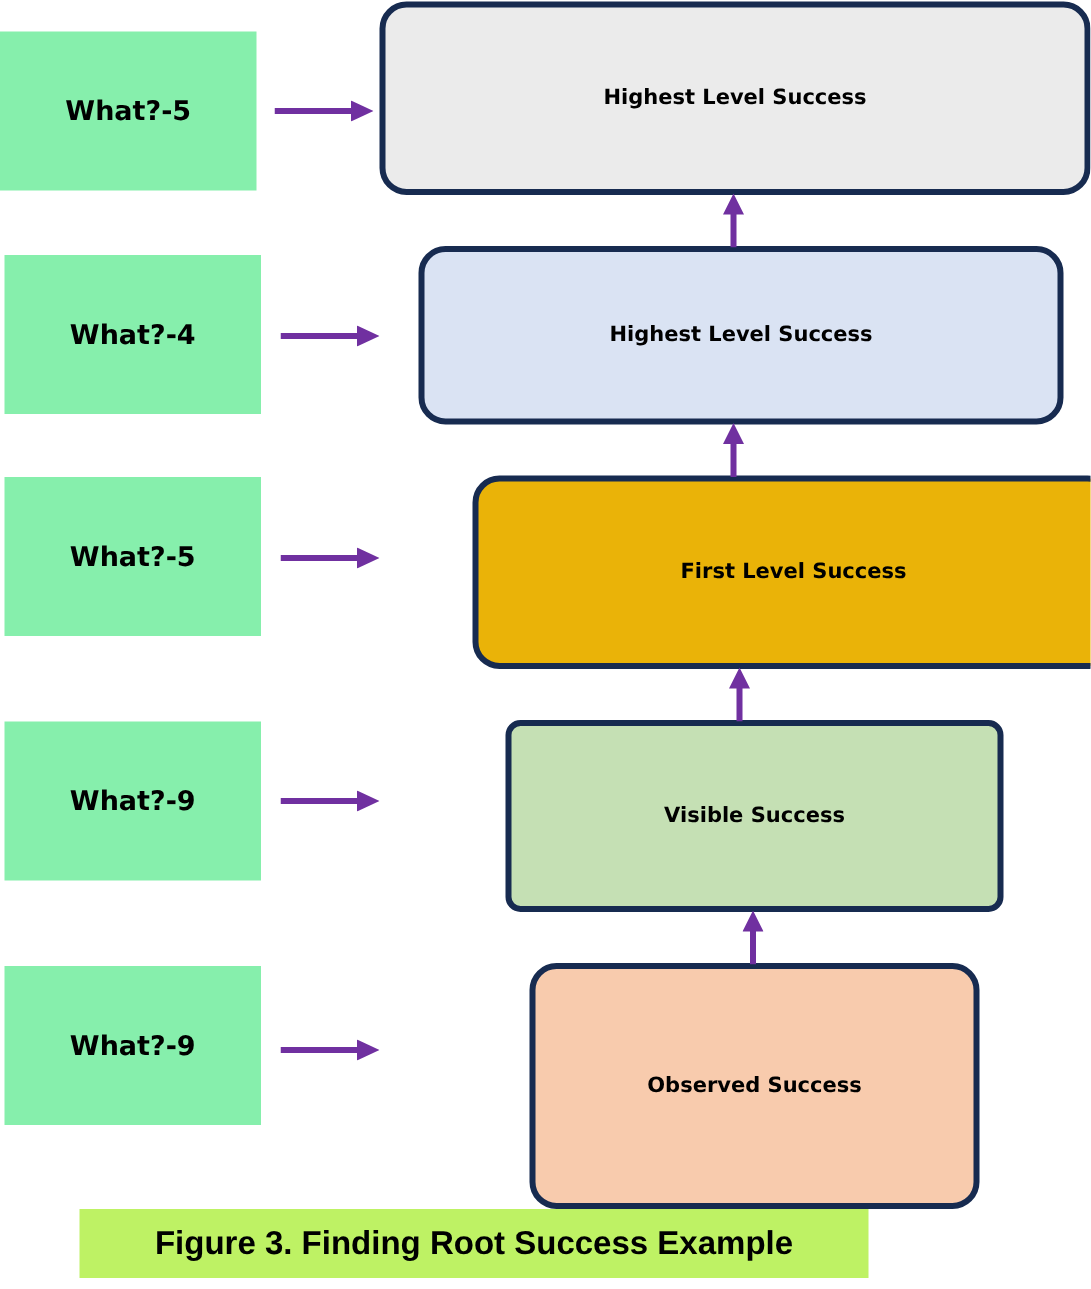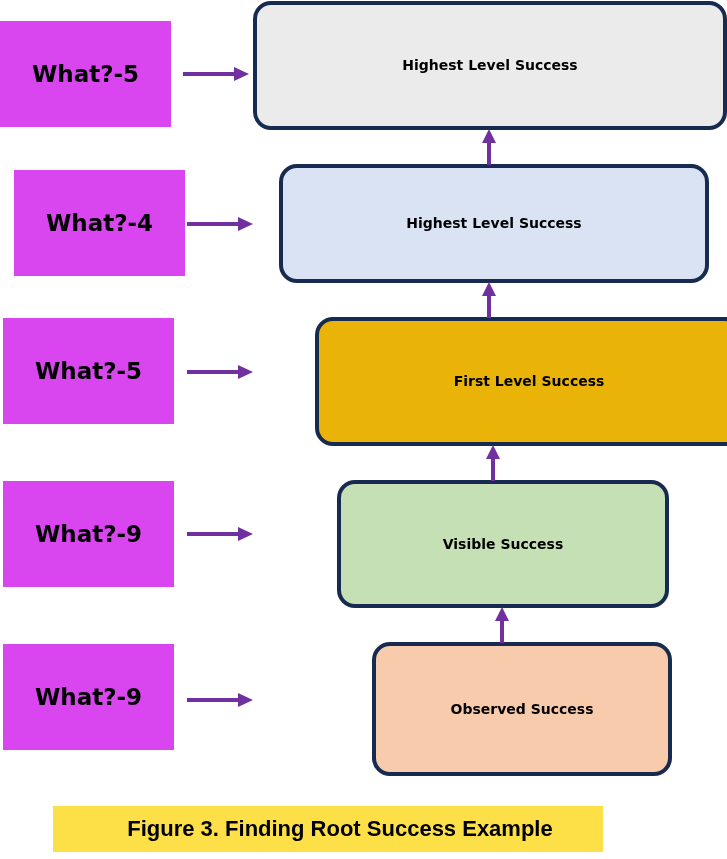--- a/index.html
+++ b/index.html
@@ -1,36 +1,36 @@
 <!DOCTYPE html>
 <html><head>
   <meta charset="utf-8">
   <style>
     html, body { margin: 0; padding: 0; background: #ffffff; }
     body { width: 727px; height: 859px; position: relative; overflow: hidden;
            font-family: "DejaVu Sans", sans-serif; }
-    .why { position: absolute; left: 0; width: 171px; height: 106px; background: #d946ef;
+    .why { position: absolute; left: 0; width: 171px; height: 106px; background: #86efac;
            display: flex; align-items: center; justify-content: center;
-           font-weight: bold; font-size: 23px; color: #000; }
+           font-weight: bold; font-size: 18px; color: #000; }
     .harrow { position: absolute; height: 14px; }
     .level { position: absolute; box-sizing: border-box; border: 4px solid #172B50; border-radius: 18px;
              display: flex; align-items: center; justify-content: center; text-align: center;
              font-weight: bold; font-size: 14px; color: #000; line-height: 35px; }
     .varrow { position: absolute; width: 14px; }
-    .caption { position: absolute; left: 53px; top: 806px; width: 526px; height: 46px; background: #fde047;
+    .caption { position: absolute; left: 53px; top: 806px; width: 526px; height: 46px; background: #bef264;
                display: flex; align-items: center; justify-content: center;
-               font-family: "Liberation Sans", sans-serif; font-weight: bold; font-size: 22px; color: #000; padding-left: 24px; }
+               font-family: "Liberation Sans", sans-serif; font-weight: bold; font-size: 22px; color: #000; }
   </style>
 </head>
 <body>
 
 <div class="why" style="top:21px;">
     <span>What?-5</span>
   </div>
-<div class="why" style="top:170px;left:14px;">
+<div class="why" style="top:170px;left:3px;">
     <span>What?-4</span>
   </div>
 <div class="why" style="top:318px;left:3px;">
     <span>What?-5</span>
   </div>
 <div class="why" style="top:481px;left:3px;">
     <span>What?-9</span>
   </div>
 <div class="why" style="top:644px;left:3px;">
     <span>What?-9</span>
@@ -61,24 +61,24 @@
   <div>
     <div>Highest Level Success</div>
   </div>
 </div>
 <div class="level" style="left:279px;top:164px;width:430px;height:119px;background:#DAE3F3;">
     <span>Highest Level Success</span>
   </div>
 <div class="level" style="left:315px;top:317px;width:428px;height:129px;background:#eab308;">
     <span>First Level Success</span>
   </div>
-<div class="level" style="left:337px;top:480px;width:332px;height:128px;background:#C5E0B4;">
+<div class="level" style="left:337px;top:480px;width:332px;height:128px;background:#C5E0B4;border-radius:10px;">
     <span>Visible Success</span>
   </div>
-<div class="level" style="left:372px;top:642px;width:300px;height:134px;background:#F8CBAD;">
+<div class="level" style="left:353px;top:642px;width:300px;height:164px;background:#F8CBAD;">
     <span>Observed Success</span>
   </div>
 
 <svg class="varrow" style="left:482px;top:129px;height:36px;" viewBox="0 0 14 36">
     <polygon points="0,14 7,0 14,14" fill="#7030A0"></polygon>
     <rect x="5" y="13" width="4" height="23" fill="#7030A0"></rect>
   </svg>
 <svg class="varrow" style="left:482px;top:282px;height:36px;" viewBox="0 0 14 36">
     <polygon points="0,14 7,0 14,14" fill="#7030A0"></polygon>
     <rect x="5" y="13" width="4" height="23" fill="#7030A0"></rect>

